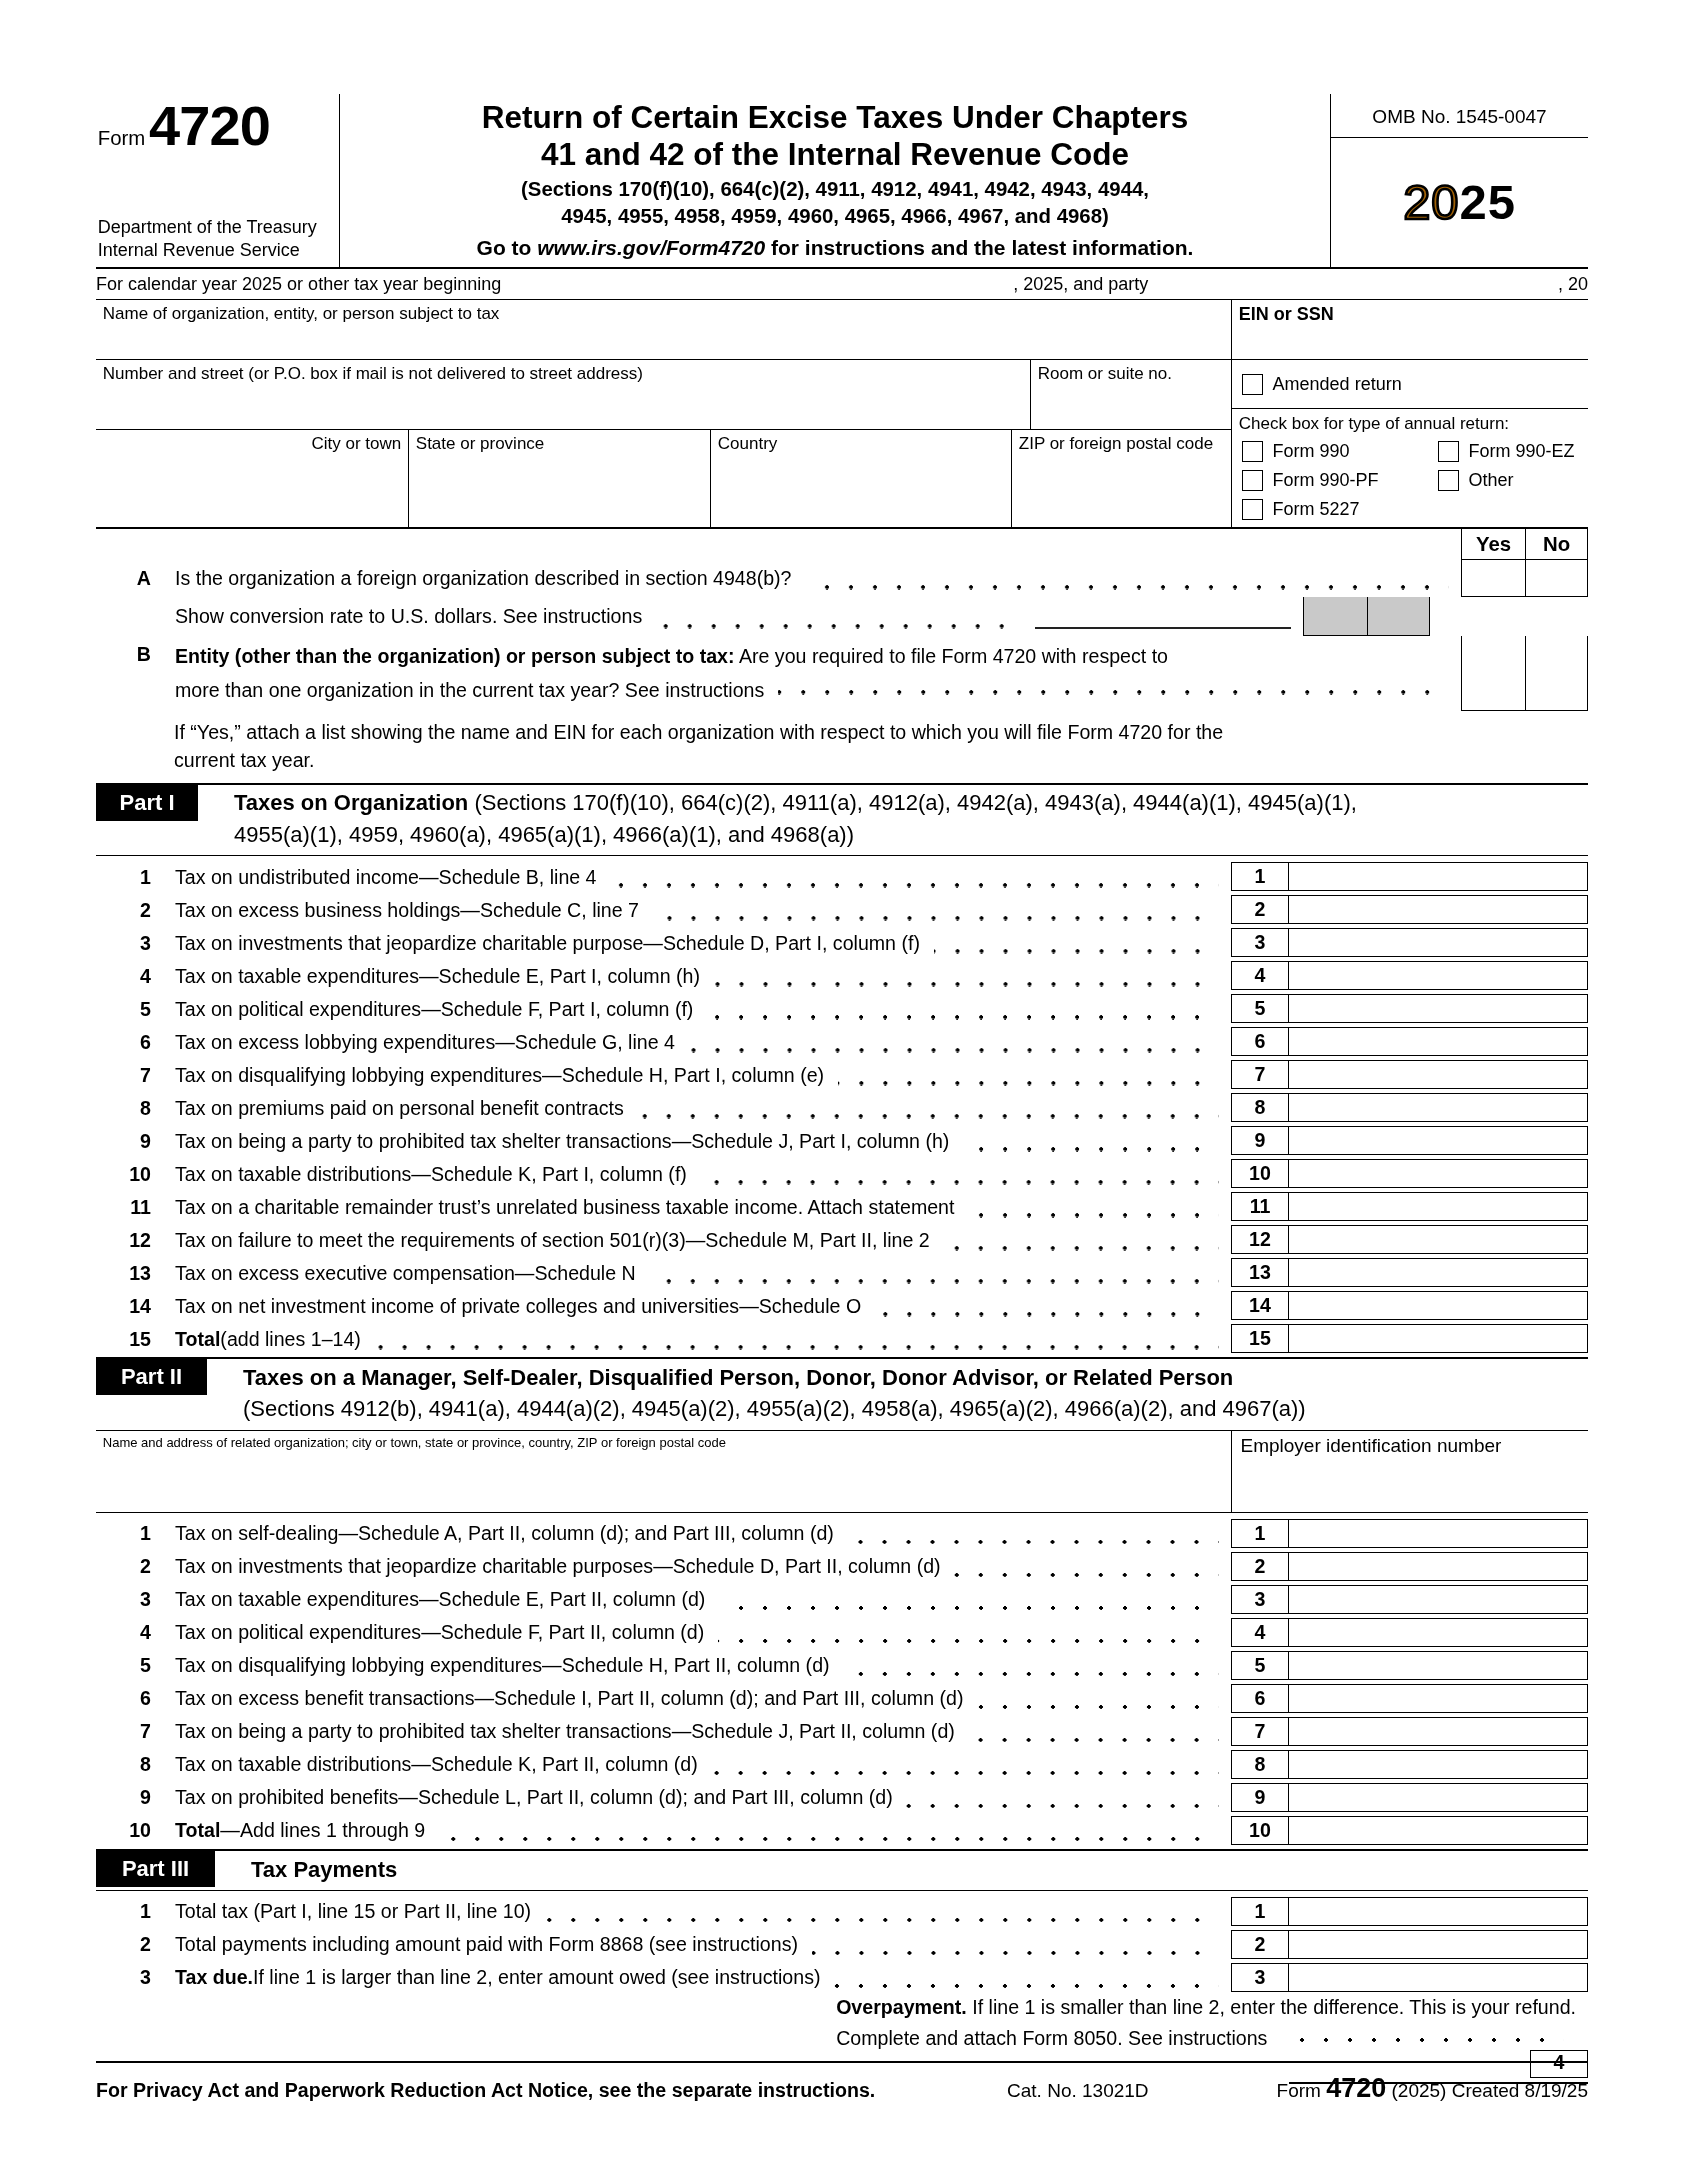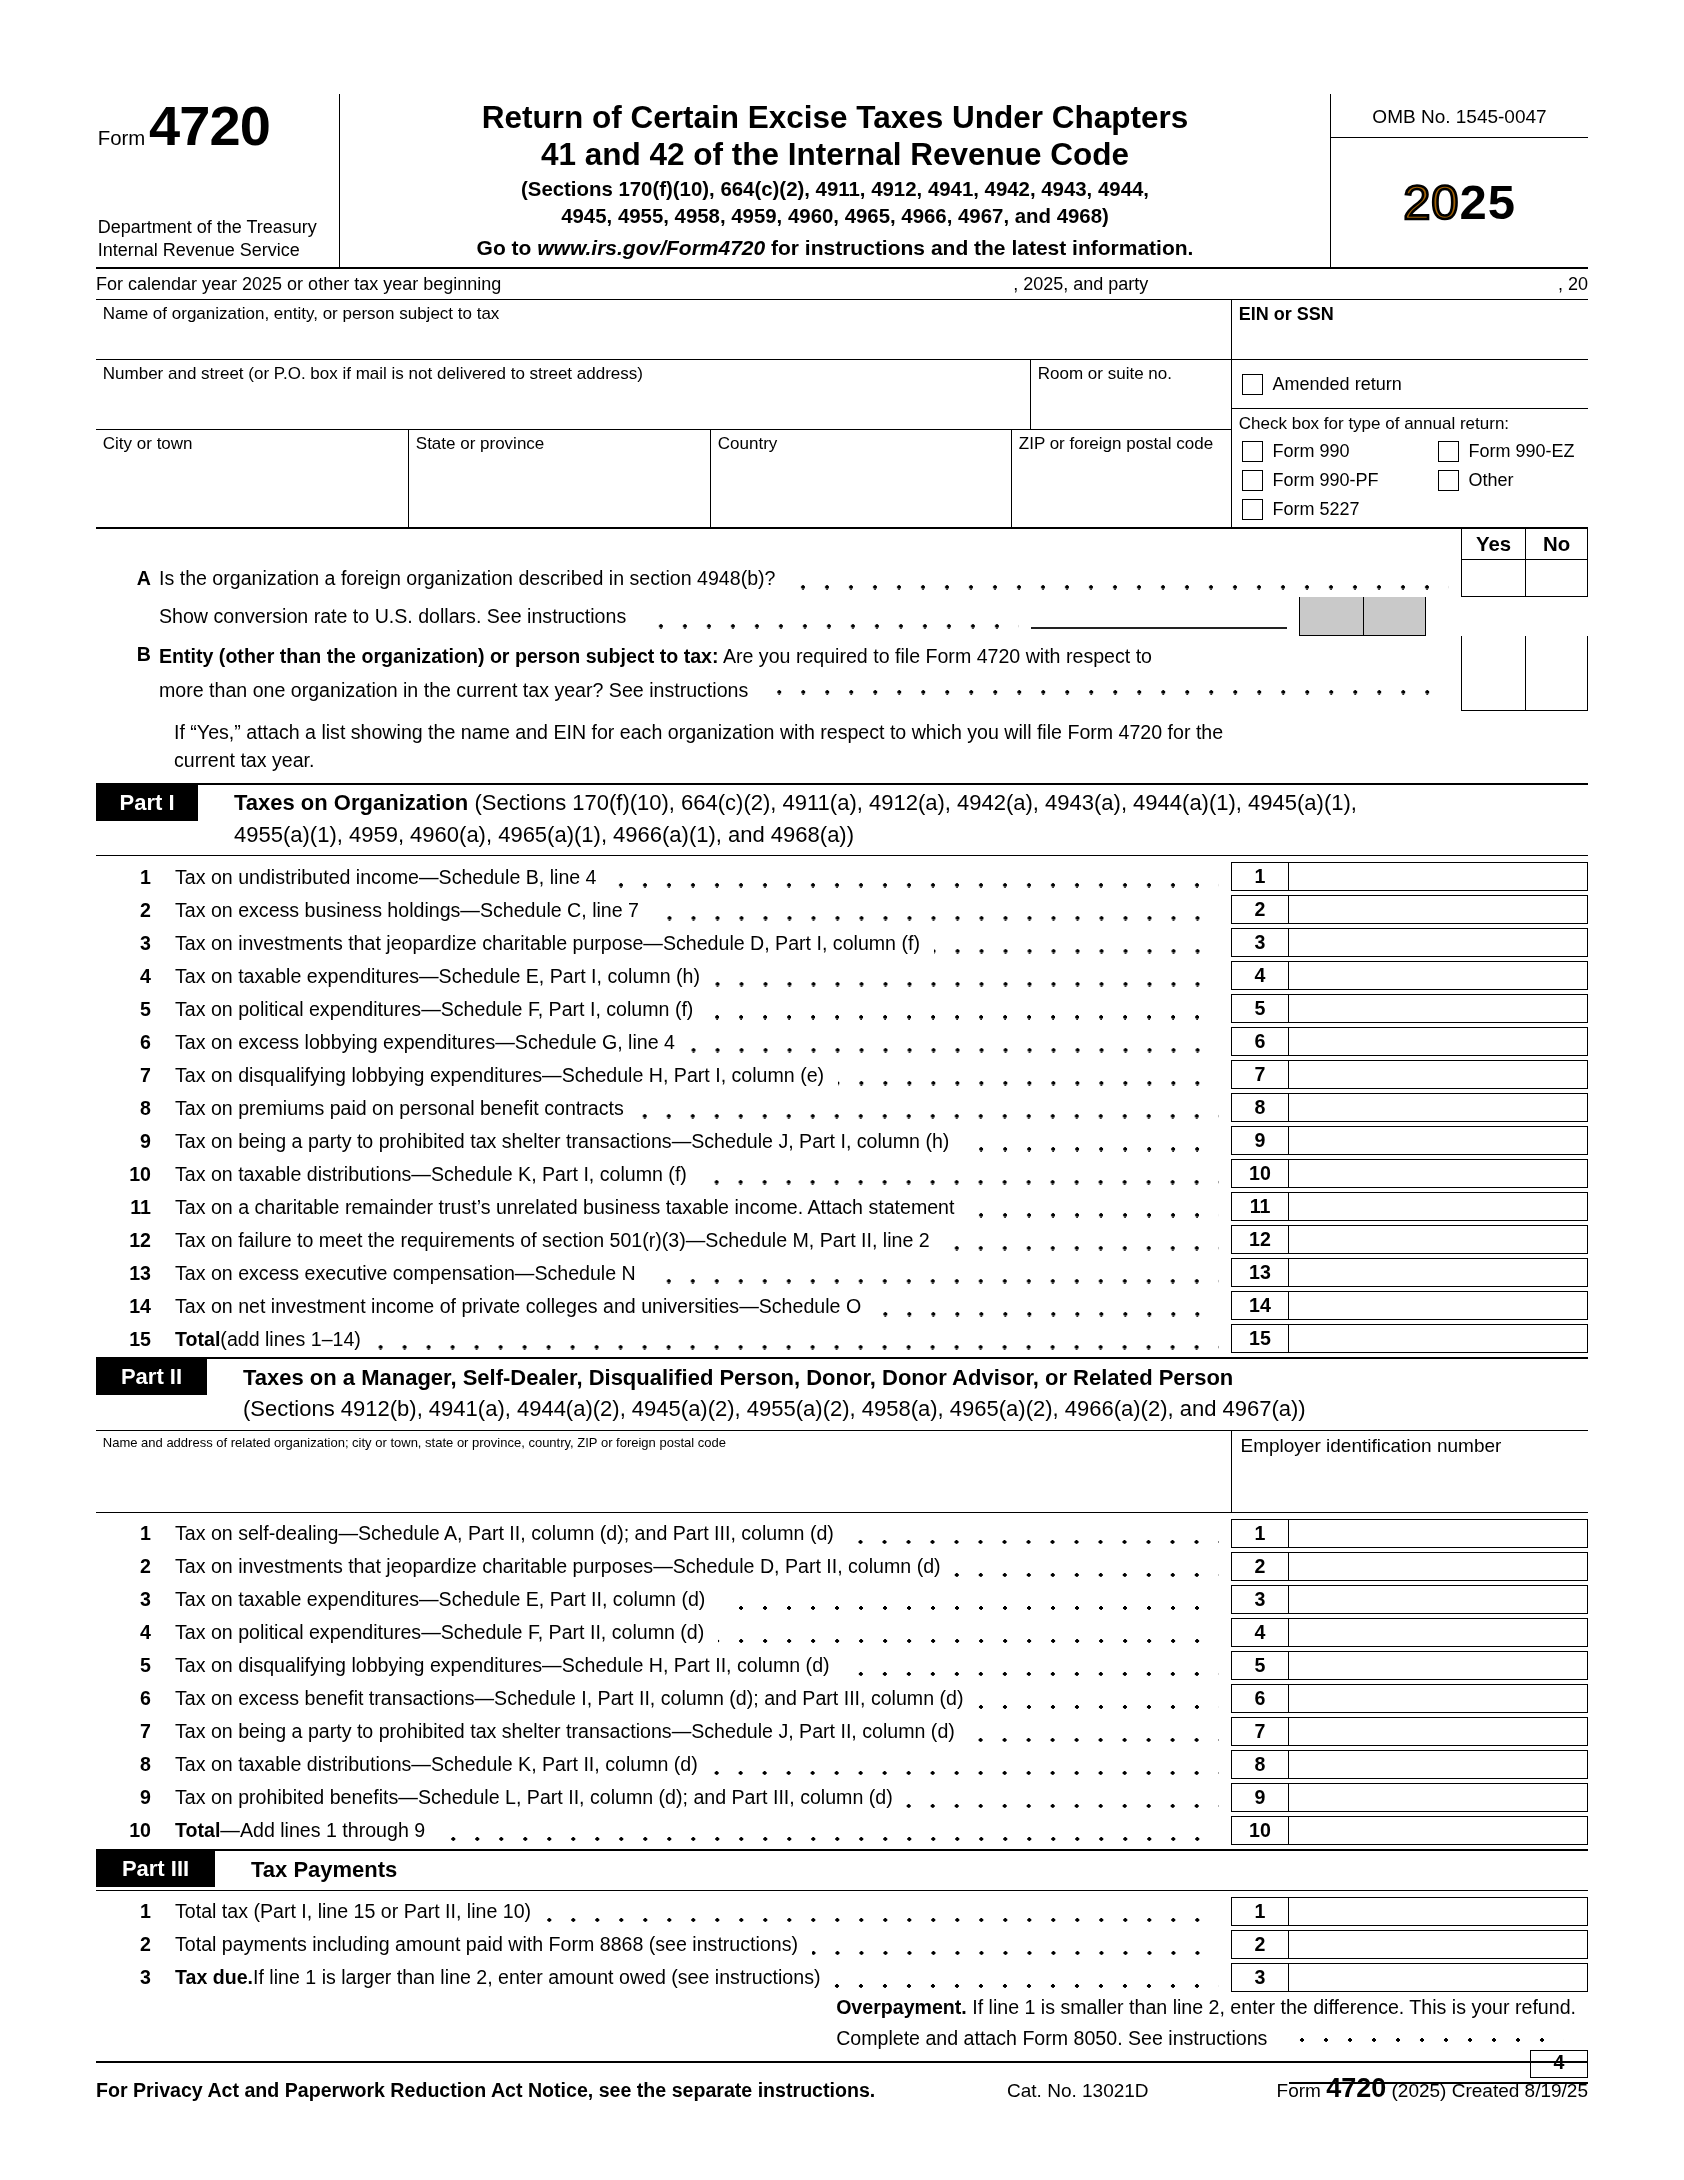--- a/index.html
+++ b/index.html
@@ -33,34 +33,34 @@
   .ent-right { width:357px; border-left:1.7px solid #000; }
   .lbl { font-size:17px; padding:3.4px 6.8px; }
   .b { font-weight:bold; }
   .ent-name { height:60px; border-bottom:1.7px solid #000; }
   .ent-street { height:70px; border-bottom:1.7px solid #000; display:flex; }
   .ent-street .st { flex:1; border-right:1.7px solid #000; }
   .ent-street .room { width:200px; }
   .ent-city { height:97px; display:flex; }
   .ent-city > div { border-right:1.7px solid #000; }
   .ent-city > div:last-child { border-right:none; }
-  .c-city { width:313px; } .c-state { width:302px; } .c-country { width:301px; } .c-zip { width:219px; }
+  .c-city { width:313px;text-align:right; } .c-state { width:302px; } .c-country { width:301px; } .c-zip { width:219px; }
   .ein-cell { height:60px; border-bottom:1.7px solid #000; }
   .ein-cell .lbl { font-weight:bold; font-size:18px; }
   .amended-cell { height:49px; border-bottom:1.7px solid #000; display:flex; align-items:center; padding:0 0 0 10.2px; font-size:18px; }
   .cb { display:inline-block; width:21px; height:21px; border:1.7px solid #000; background:#fff; margin-right:9.4px; flex:none; vertical-align:-5.1px; }
   .checktype { padding:5.1px 0 0 6.8px; font-size:17px; }
   .cbgrid { display:grid; grid-template-columns: 196px 1fr; row-gap:7.7px; padding:6.8px 0 0 10.2px; font-size:18px; }
   .cbitem { display:flex; align-items:center; white-space:nowrap; }
 
   
   .qblock { }
   .qrow { display:flex; align-items:stretch; }
   .qgutter { width:55px; text-align:right; font-weight:bold; font-size:19.6px; flex:none; }
-  .qtext { margin-left:8px; font-size:19.6px; white-space:nowrap; }
+  .qtext { margin-left:24px; font-size:19.6px; white-space:nowrap; }
   .yn { width:64px; flex:none; border-left:1.7px solid #000; border-bottom:1.7px solid #000; }
   .yn.last { width:63px; border-right:1.7px solid #000; }
   .ynhead { display:flex; height:31px; }
   .ynhead .yn { display:flex; align-items:center; justify-content:center; font-weight:bold; font-size:20.4px; border-top:none; }
   .gray { background:#c9c9c9; }
   .dots { flex:1; align-self:flex-end; height:4.3px; margin:0 12px 7.7px 13.6px;
           background-image:radial-gradient(circle at 2.1px 2.1px, #000 1.7px, transparent 2px);
           background-size:24px 4.3px; background-repeat:repeat-x; background-position:right bottom; }
   .blankline { width:256px; border-bottom:2.1px solid #222; align-self:flex-end; margin-bottom:6.8px; margin-right:12px; }
   .qnote { padding-left:78px; font-size:19.6px; line-height:28px; margin-top:6.8px; }

